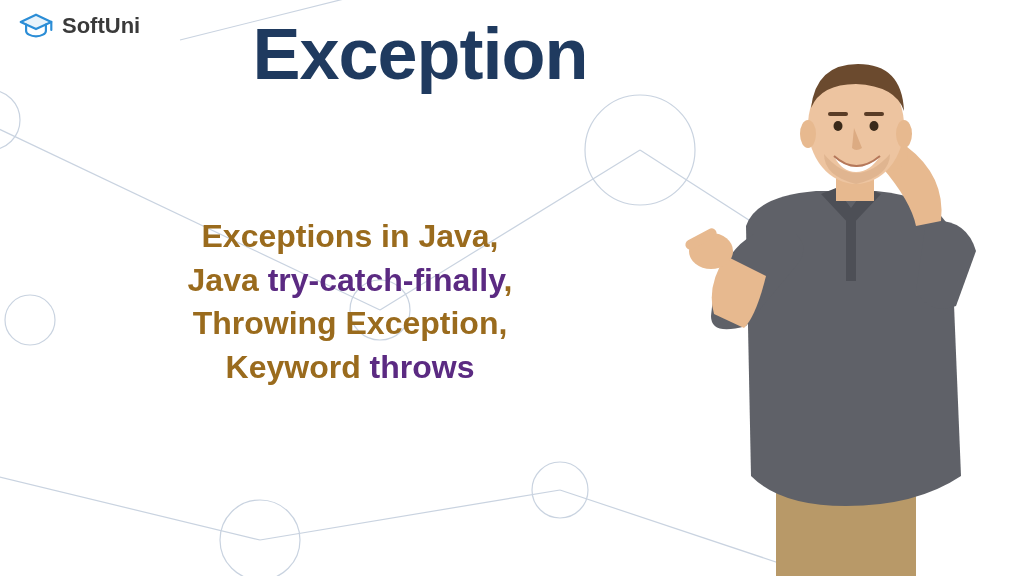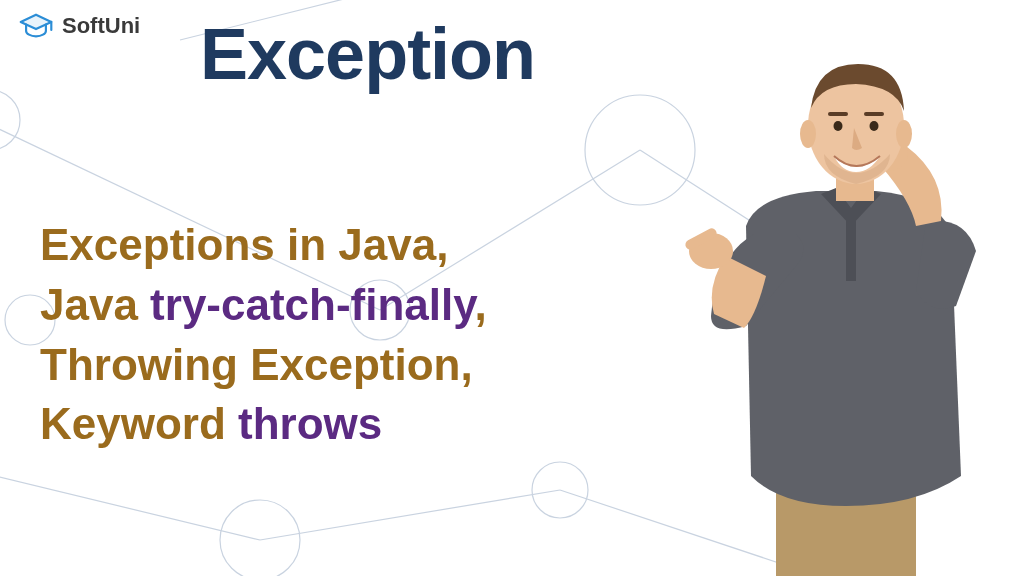--- a/index.html
+++ b/index.html
@@ -26,38 +26,39 @@
   .logo-icon { width: 36px; height: 28px; }
   .logo-text {
     font-size: 22px; font-weight: 700; color: #3a3a3a;
   }
 
   .title {
     position: absolute;
     top: 16px;
     left: 200px;
     width: 440px;
+    text-align: center;
     z-index: 5;
   }
   .title-text {
     font-size: 72px;
     font-weight: 800;
     color: #1f3a5f;
     line-height: 1.08;
     letter-spacing: -1px;
   }
 
   .subtitle {
     position: absolute;
     top: 215px;
     left: 40px;
     width: 620px;
-    text-align: left;
+    text-align: center;
     z-index: 5;
-    font-size: 44px;
+    font-size: 32px;
     font-weight: 700;
     line-height: 1.36;
   }
   .sub-brown { color: #9a6b1d; }
   .sub-purple { color: #5b2a82; }
 
   
   .presenter {
     position: absolute;
     right: 8px;

